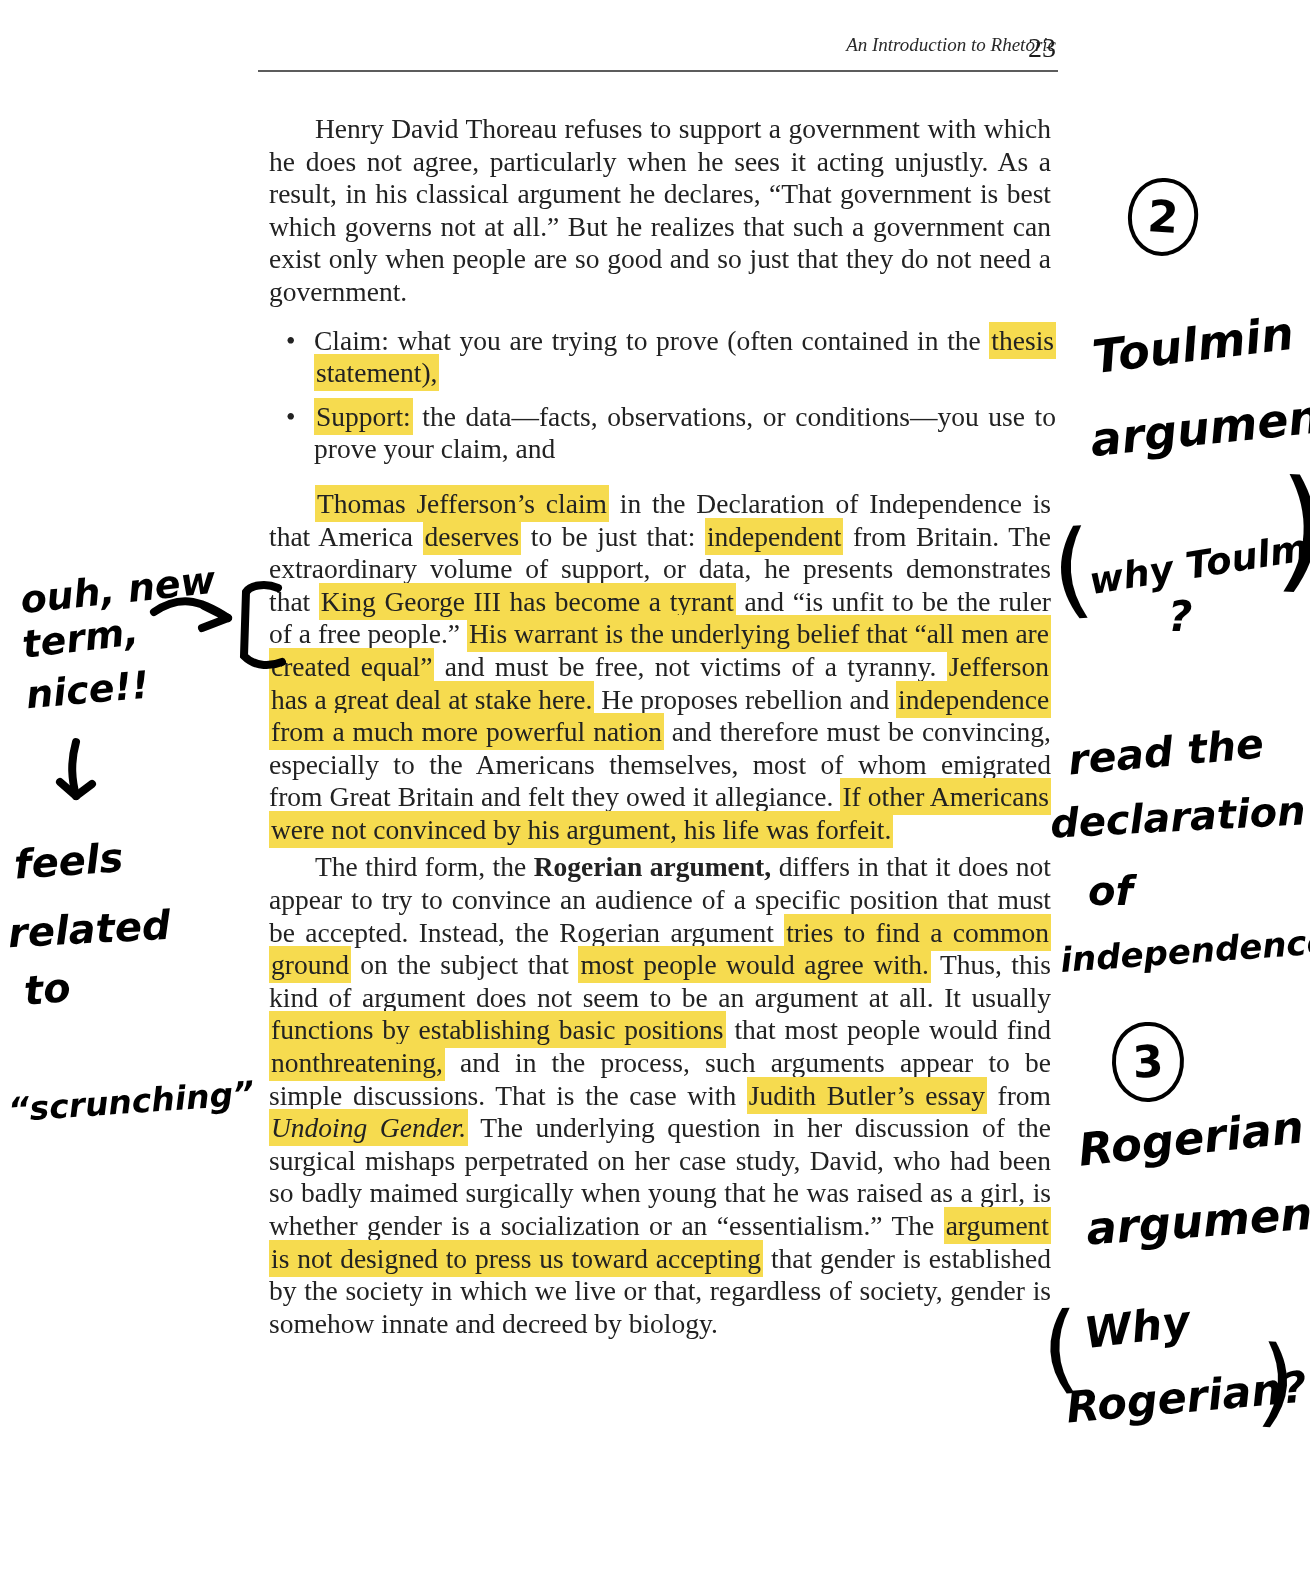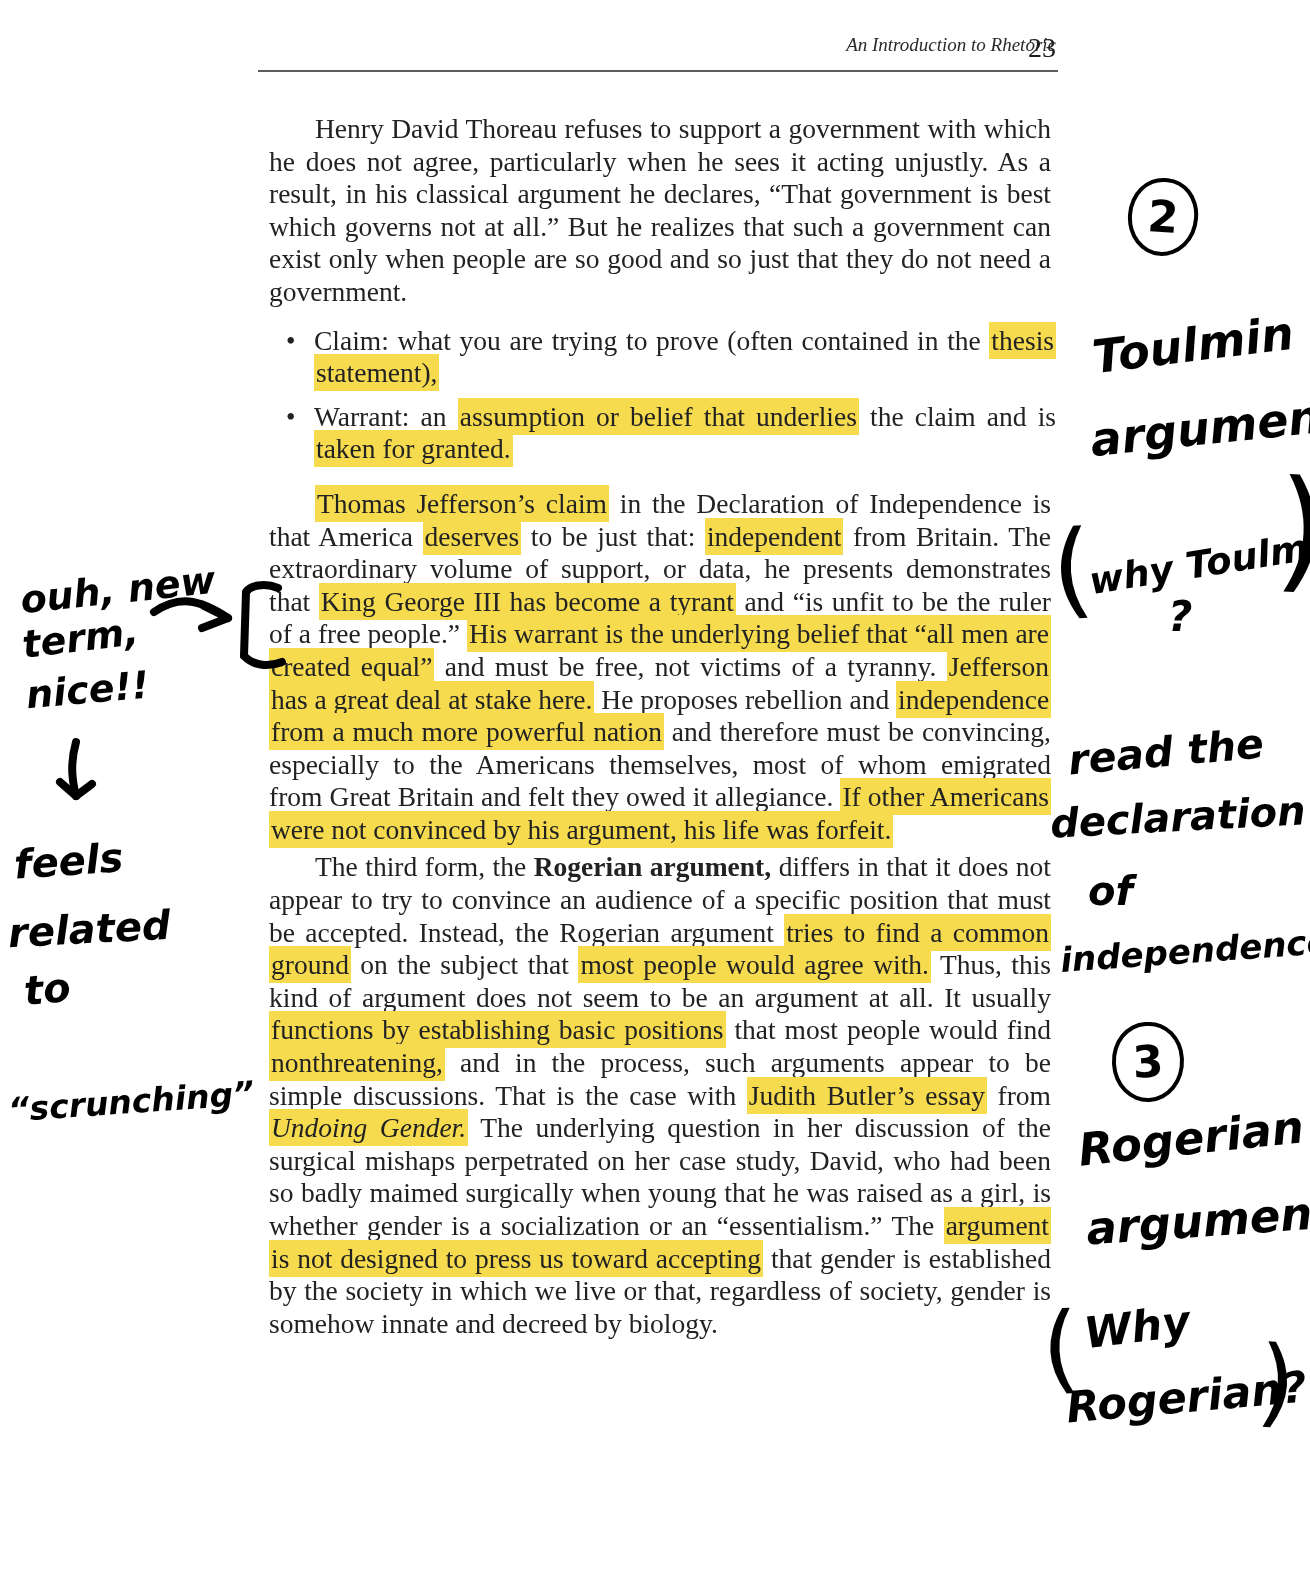--- a/index.html
+++ b/index.html
@@ -107,21 +107,21 @@
 <div class="page">
 
   <div class="header-title">An Introduction to Rhetoric</div>
   <div class="header-pagenum">23</div>
   <div class="header-rule"></div>
 
   <div class="body-column" id="body-column">
       <p class="para indent"><span>Henry David Thoreau refuses to support a government with which he does not agree, particularly when he sees it acting unjustly. As a result, in his classical argument he declares, “That government is best which governs not at all.” But he realizes that such a government can exist only when people are so good and so just that they do not need a government.</span></p>
       <div class="bullets">
         <div class="bullet-item"><span>Claim: what you are trying to prove (often contained in the </span><span class="hl">thesis statement),</span></div>
-        <div class="bullet-item"><span>Warrant: an </span><span class="hl">assumption or belief that underlies</span><span> the claim and is </span><span class="hl">taken for granted.</span></div>
+        <div class="bullet-item"><span class="hl">Support:</span><span> the data—facts, observations, or conditions—you use to prove your claim, and</span></div>
       </div>
       <p class="para indent"><span class="hl">Thomas Jefferson’s claim</span><span> in the Declaration of Independence is that America </span><span class="hl">deserves</span><span> to be just that: </span><span class="hl">independent</span><span> from Britain. The extraordinary volume of support, or data, he presents demonstrates that </span><span class="hl">King George III has become a tyrant</span><span> and “is unfit to be the ruler of a free people.” </span><span class="hl">His warrant is the underlying belief that “all men are created equal”</span><span> and must be free, not victims of a tyranny. </span><span class="hl">Jefferson has a great deal at stake here.</span><span> He proposes rebellion and </span><span class="hl">independence from a much more powerful nation</span><span> and therefore must be convincing, especially to the Americans themselves, most of whom emigrated from Great Britain and felt they owed it allegiance. </span><span class="hl">If other Americans were not convinced by his argument, his life was forfeit.</span></p>
       <p class="para indent"><span>The third form, the </span><span class="b">Rogerian argument,</span><span> differs in that it does not appear to try to convince an audience of a specific position that must be accepted. Instead, the Rogerian argument </span><span class="hl">tries to find a common ground</span><span> on the subject that </span><span class="hl">most people would agree with.</span><span> Thus, this kind of argument does not seem to be an argument at all. It usually </span><span class="hl">functions by establishing basic positions</span><span> that most people would find </span><span class="hl">nonthreatening,</span><span> and in the process, such arguments appear to be simple discussions. That is the case with </span><span class="hl">Judith Butler’s essay</span><span> from </span><span class="hl i">Undoing Gender.</span><span> The underlying question in her discussion of the surgical mishaps perpetrated on her case study, David, who had been so badly maimed surgically when young that he was raised as a girl, is whether gender is a socialization or an “essentialism.” The </span><span class="hl">argument is not designed to press us toward accepting</span><span> that gender is established by the society in which we live or that, regardless of society, gender is somehow innate and decreed by biology.</span></p>
     </div>
 
   <div class="hw" id="note-ouh">ouh, new</div>
   <div class="hw" id="note-term">term,</div>
   <div class="hw" id="note-nice">nice!!</div>
   <div class="hw" id="note-feels">feels</div>
   <div class="hw" id="note-related">related</div>

